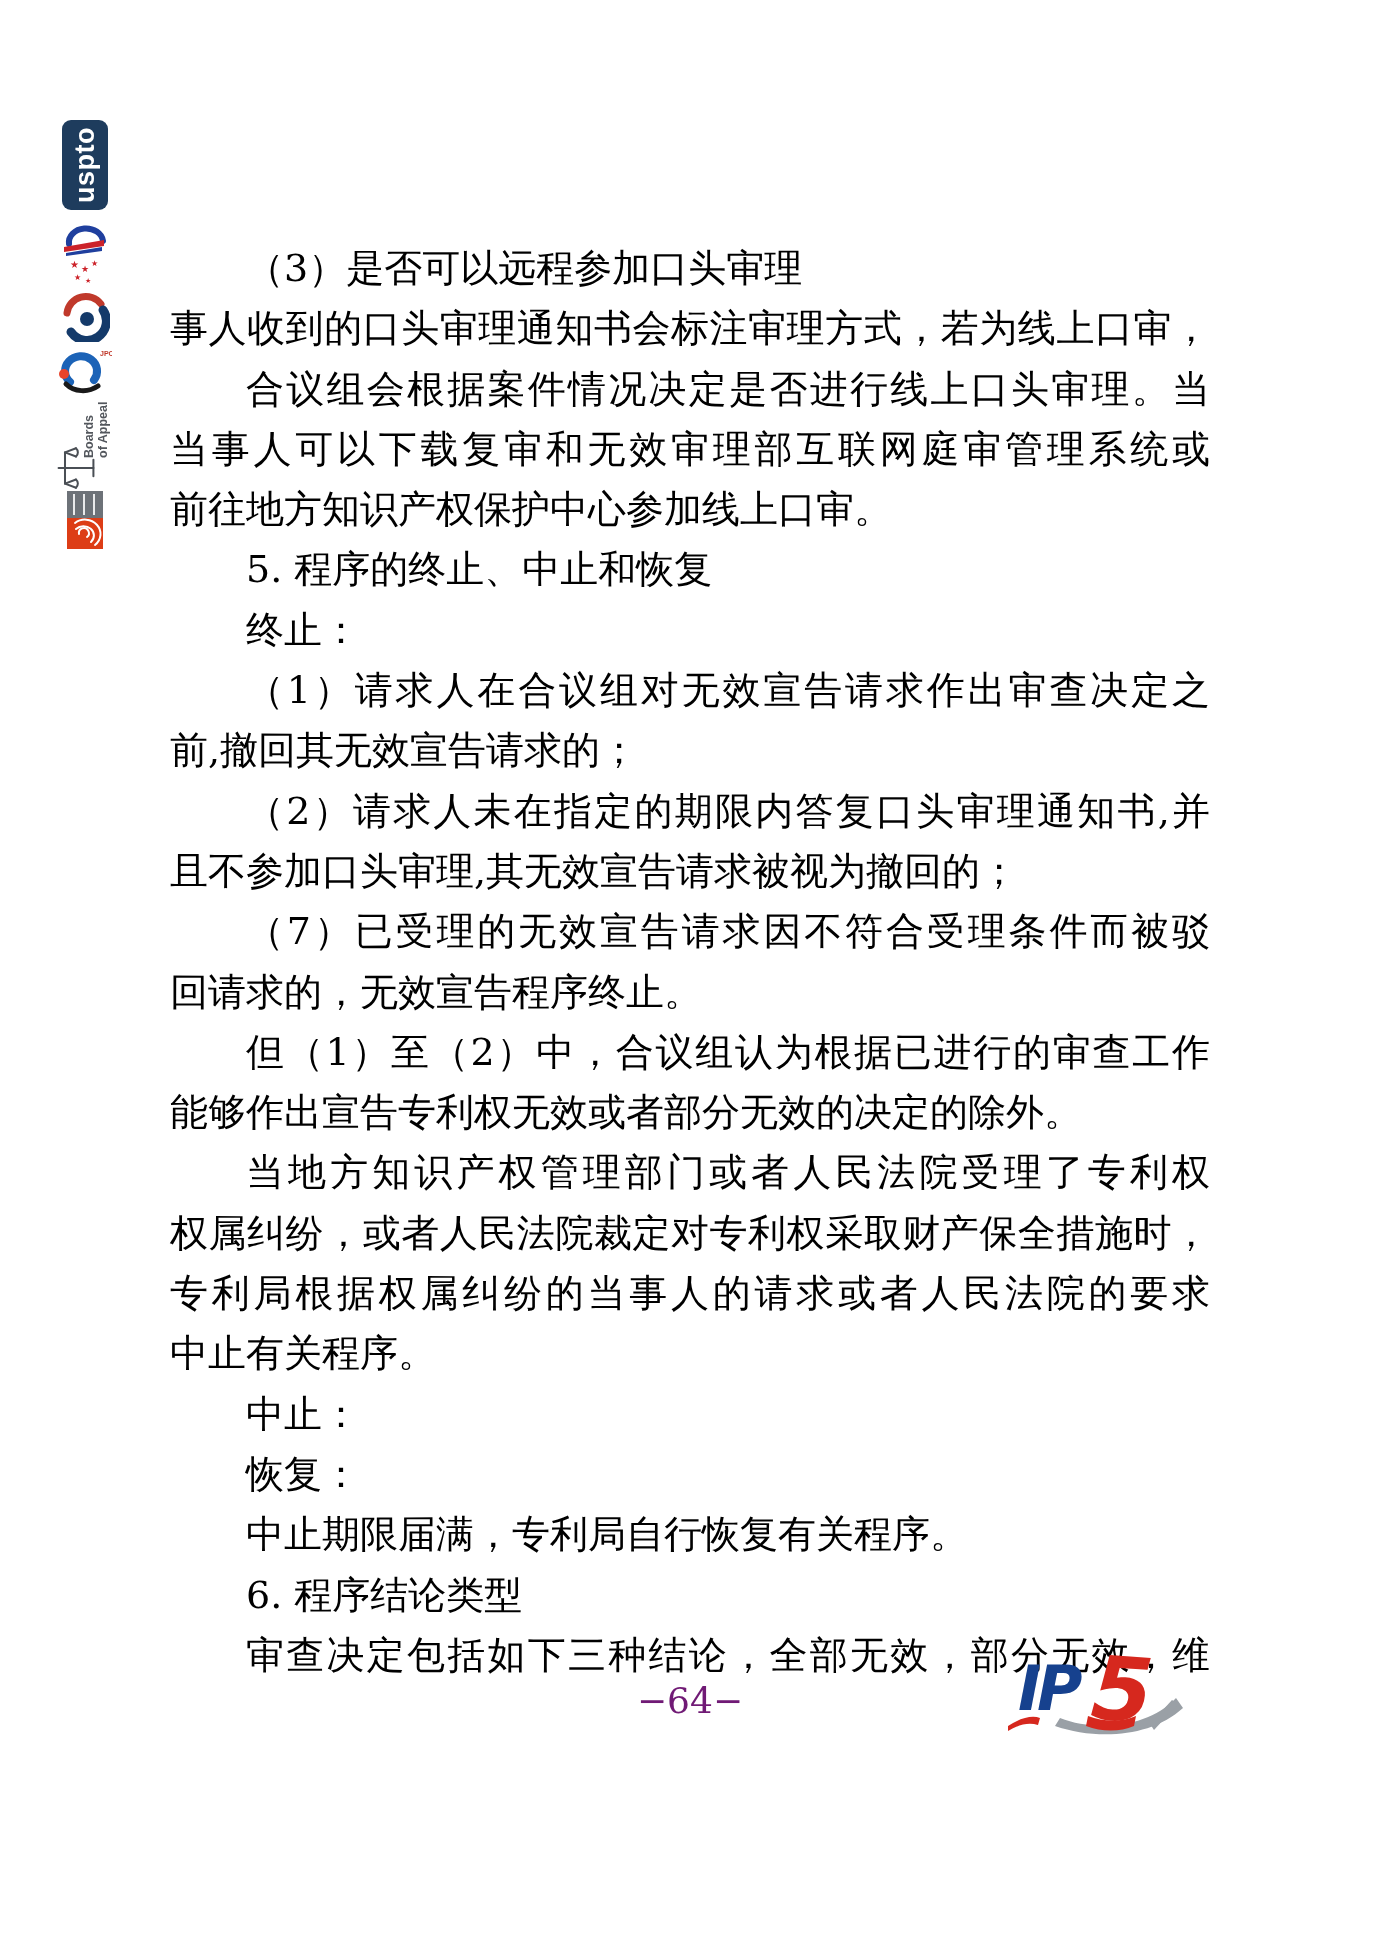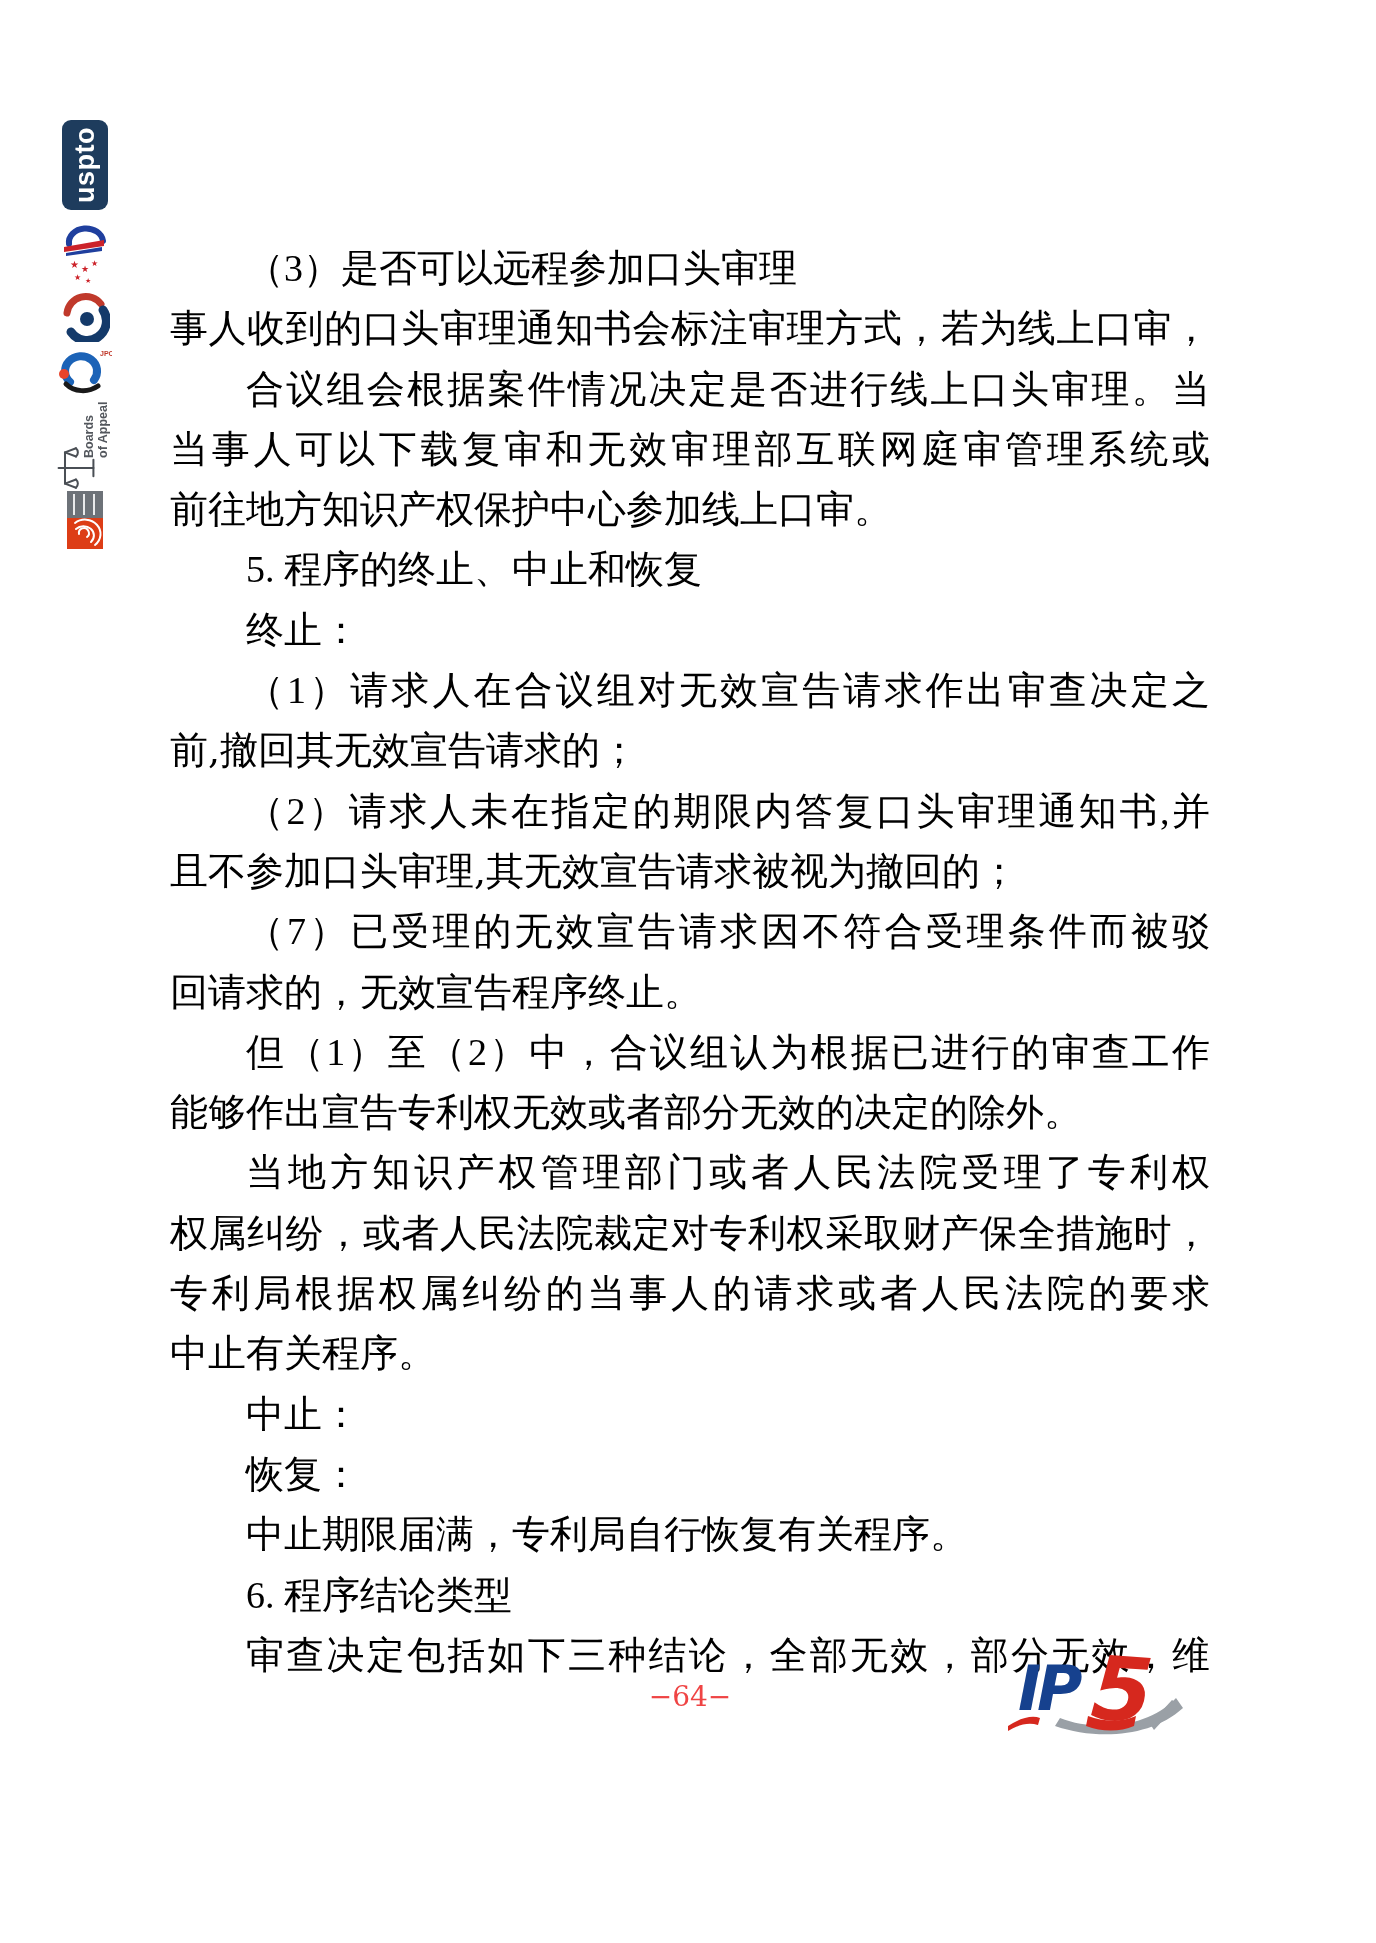--- a/index.html
+++ b/index.html
@@ -41,26 +41,26 @@
   .epo-red{position:absolute;left:0;top:27px;width:36px;height:31px;background:#dd3d16;}
 
   
   .doc-body{
     position:absolute;left:170px;top:238px;width:1040px;
     color:#000;font-size:38px;line-height:60.3px;
   }
   .para{margin:0;}
   .line{text-align:justify;text-justify:inter-character;}
   .line.fill{text-align-last:justify;}
-  .line.first{text-indent:2em;font-family:Liberation Serif, serif;}
+  .line.first{text-indent:2em;}
 
   
   .page-number{
     position:absolute;left:170px;top:1680px;width:1040px;
-    text-align:center;color:#ef4444;font-size:28px;
+    text-align:center;color:#701a75;font-size:36px;
     font-family:"DejaVu Serif","Liberation Serif",serif;
   }
   .ip5-logo{position:absolute;left:1000px;top:1638px;width:195px;height:120px;}
 </style>
 </head>
 <body>
 
 <div id="page">
 
   <div class="logo-rail">

